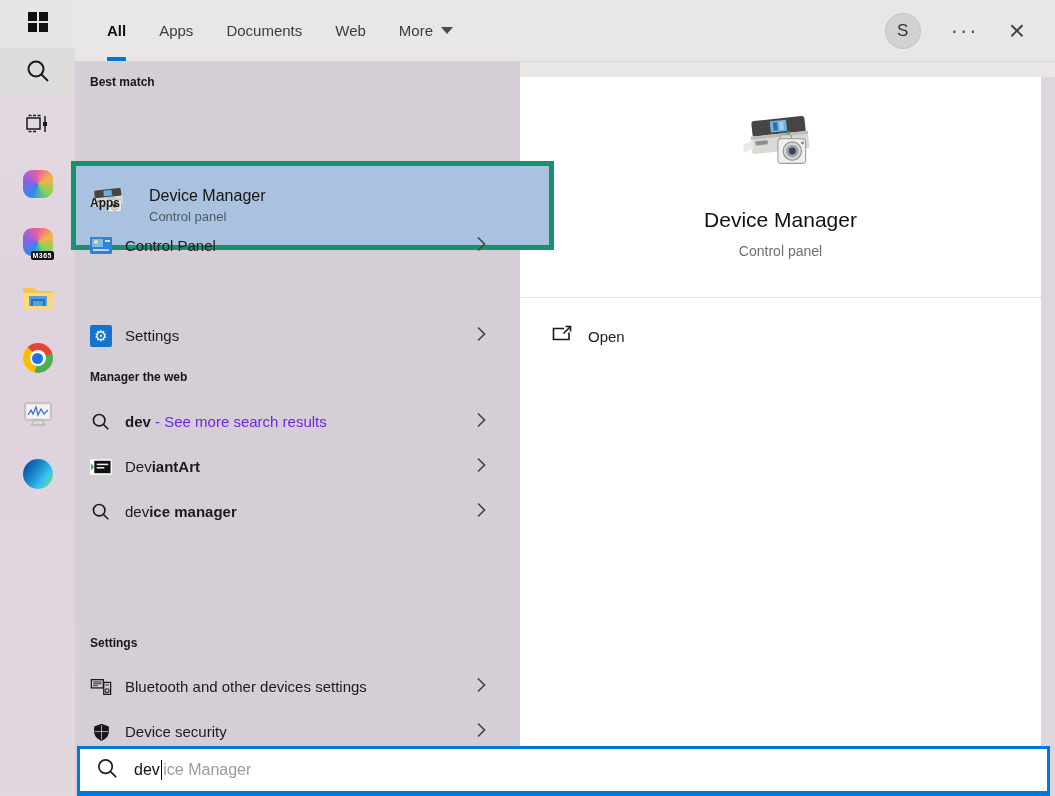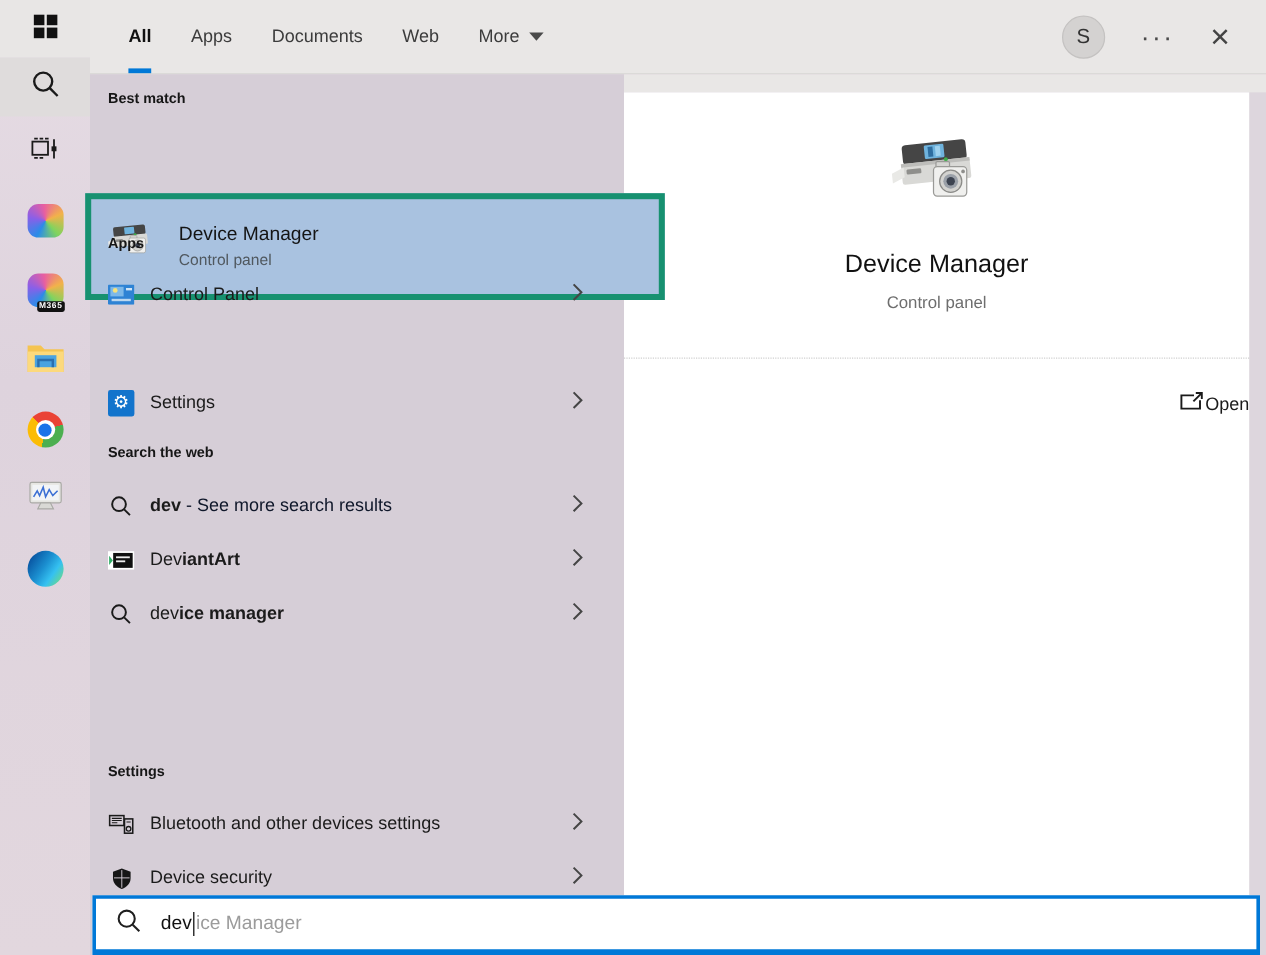--- a/index.html
+++ b/index.html
@@ -50,37 +50,37 @@
   
   .results { position:absolute; left:0; top:62px; width:445px; bottom:0; background:#d6ced7; }
   .right-zone { position:absolute; left:445px; top:62px; right:0; bottom:0; background:#ddd6dd; }
   .right-zone .gray-strip { position:absolute; left:0; top:0; width:100%; height:15px; background:#e9e7e6; }
   .preview-card { position:absolute; left:0; top:15px; width:521px; height:669px; background:#fff; }
   .section-label { position:absolute; left:15px; font-size:12px; font-weight:bold; color:#161616; }
   .row { position:absolute; left:0; width:445px; height:33px; display:flex; align-items:center;
     padding-left:15px; }
   .row .ric { width:22px; display:flex; justify-content:center; }
   .row .rlabel { margin-left:13px; font-size:15px; color:#1b1b1b; white-space:nowrap; }
-  .row .muted { color:#0f172a; font-weight:normal; }
+  .row .muted { color:#6d28d9; font-weight:normal; }
   .row .bseg { font-weight:bold; }
   .row .qseg { font-weight:bold; }
   .chev { position:absolute; right:34px; top:50%; transform:translateY(-50%); }
   
   .bm-box { position:absolute; left:-4px; top:99px; width:483px; height:89px;
     border:5px solid #179170; background:#a9c2e0; display:flex; align-items:center; padding-left:13px; }
   .bm-text { margin-left:20px; }
   .bm-title { font-size:16px; color:#141414; }
   .bm-sub { font-size:13px; color:#50585f; margin-top:4px; }
   
   .pc-inner { text-align:center; }
   .pc-icon { margin-top:33px; }
   .pc-title { font-size:21px; color:#111; margin-top:18px; }
   .pc-sub { font-size:14px; color:#6e6e6e; margin-top:11px; }
   .pc-div { border-top:1px dotted #cfcfcf; margin-top:38px; }
-  .open-row { display:flex; align-items:center; padding-left:31px; margin-top:26px;justify-content:flex-end; }
+  .open-row { display:flex; align-items:center; gap:15px; padding-left:31px; margin-top:26px; }
   .open-label { font-size:15px; color:#1b1b1b; }
   
   .searchbar { position:absolute; left:2px; bottom:0; width:973px; height:50px; background:#fff;
     border:3px solid #0078d7; border-bottom-width:5px; display:flex; align-items:center;
     padding-left:16px; gap:15px; z-index:5; }
   .sb-text { font-size:16px; display:flex; align-items:center; }
   .sb-typed { color:#111; }
   .caret { display:inline-block; width:1.5px; height:20px; background:#000; margin:0 1px; }
   .sb-sugg { color:#9b9b9b; }
   
@@ -284,21 +284,21 @@
         <span class="sq-blue">
             <span class="gear-glyph">⚙</span>
           </span>
       </span>
       <span class="rlabel">Settings</span>
       <span class="chev"><svg width="9" height="16" viewBox="0 0 9 16" fill="none" stroke="#454545" stroke-width="1.7">
             <polyline points="1,1.5 7.5,8 1,14.5"></polyline>
           </svg></span>
     </div>
 
-    <div class="section-label" style="top:308px">Search the web</div>
+    <div class="section-label" style="top:308px">Manager the web</div>
 
     <div class="row" style="top:343px">
       <span class="ric">
           <svg width="20" height="20" viewBox="0 0 22 22" fill="none" stroke="#1a1a1a" stroke-width="1.8">
             <circle cx="9" cy="9" r="6.3"></circle>
             <line x1="13.7" y1="13.7" x2="19" y2="19"></line>
           </svg>
         </span>
       <span class="rlabel"><span class="qseg">dev</span><span class="muted"> - See more search results</span></span>
       <span class="chev"><svg width="9" height="16" viewBox="0 0 9 16" fill="none" stroke="#454545" stroke-width="1.7">

